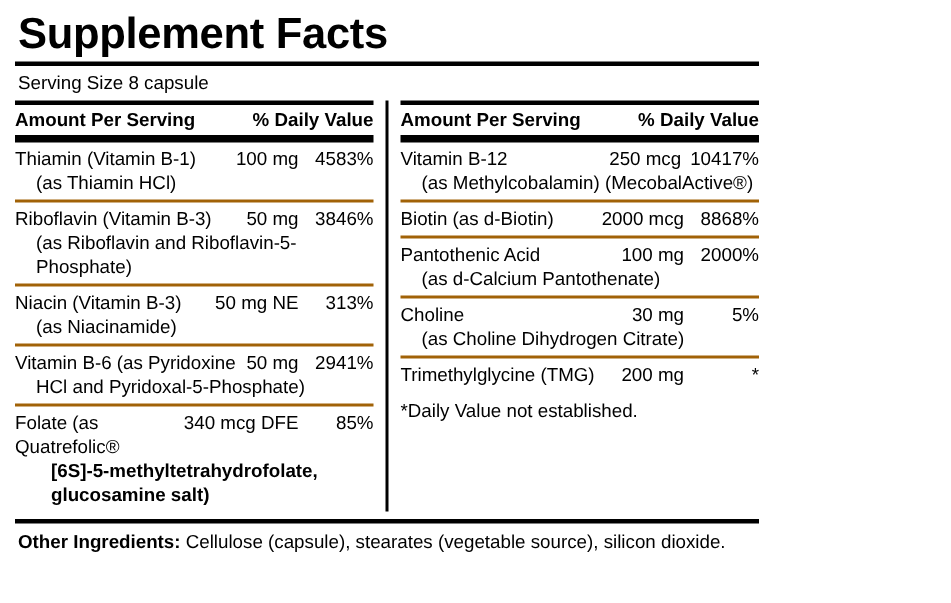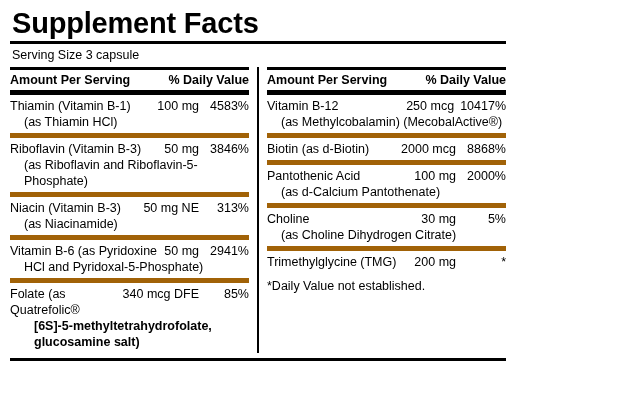--- a/index.html
+++ b/index.html
@@ -70,21 +70,21 @@
     white-space: nowrap;
   }
   .col-head-rule {
     height: 5px;
     background: #000;
   }
   .rows {
     width: 100%;
   }
   .row {
-    border-bottom: 5px solid #a16207;
+    border-bottom: 2px solid #a16207;
     padding: 3px 0 3px 0;
   }
   .row:last-child {
     border-bottom: none;
   }
   .row-line {
     display: flex;
     align-items: baseline;
     font-size: 12.5px;
     line-height: 1.28;
@@ -135,21 +135,21 @@
     font-weight: bold;
   }
 </style>
 </head>
 <body>
 
 <div class="panel">
 
   <div class="title">Supplement Facts</div>
   <div class="rule-heavy"></div>
-  <div class="serving">Serving Size 3 capsule</div>
+  <div class="serving">Serving Size 8 capsule</div>
 
   <div class="columns">
 
     <div class="col col-left">
       <div class="col-top-rule"></div>
       <div class="col-head">
         <span>Amount Per Serving</span>
         <span>% Daily Value</span>
       </div>
       <div class="col-head-rule"></div>
@@ -262,14 +262,17 @@
 
       </div>
 
       <div class="footnote">*Daily Value not established.</div>
     </div>
 
   </div>
 
   <div class="bottom-rule"></div>
 
+  <div class="other">
+    <b>Other Ingredients:</b><span> Cellulose (capsule), stearates (vegetable source), silicon dioxide.</span>
+  </div>
 
 </div>
 
 </body></html>

